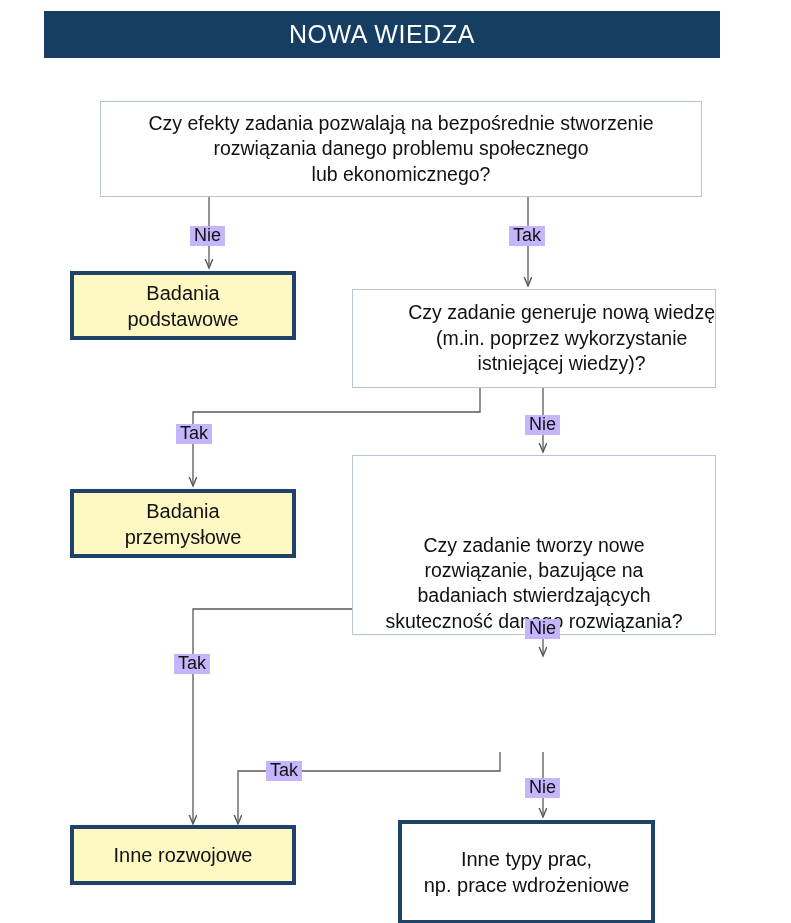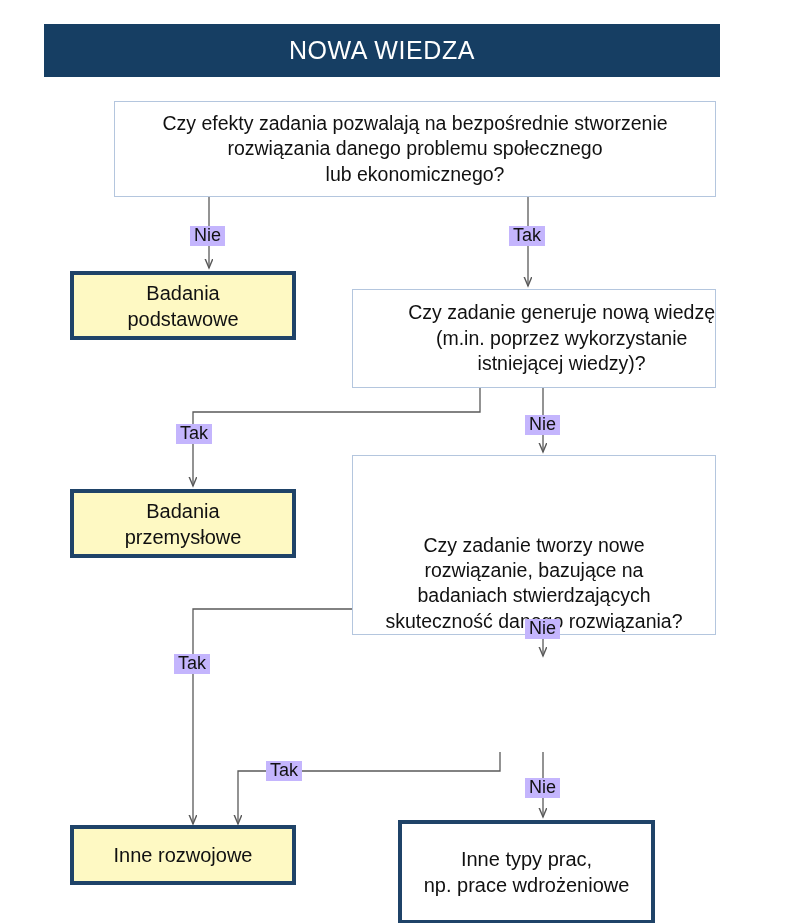--- a/index.html
+++ b/index.html
@@ -22,23 +22,23 @@
     left: 0;
     top: 0;
     width: 791px;
     height: 923px;
     pointer-events: none;
   }
 
   .header-bar {
     position: absolute;
     left: 44px;
-    top: 24px;
+    top: 11px;
     width: 676px;
-    height: 53px;
+    height: 47px;
     background: #163E63;
     display: flex;
     align-items: center;
     justify-content: center;
     box-sizing: border-box;
   }
   .header-title {
     color: #ffffff;
     font-size: 25px;
     letter-spacing: 0.6px;
@@ -120,21 +120,21 @@
       <path d="M500,752 L500,771 L238,771 L238,824" marker-end="url(#arrow)"></path>
 
       <path d="M543,752 L543,817" marker-end="url(#arrow)"></path>
     </g>
   </svg>
 
   <div class="header-bar">
     <div class="header-title">NOWA WIEDZA</div>
   </div>
 
-  <div class="node decision" style="left:114px; top:101px; width:602px; height:96px;">
+  <div class="node decision" style="left:100px; top:101px; width:602px; height:96px;">
     <div class="node-text">Czy efekty zadania pozwalają na bezpośrednie stworzenie
 rozwiązania danego problemu społecznego
 lub ekonomicznego?</div>
   </div>
 
   <div class="node terminal filled" style="left:70px; top:271px; width:226px; height:69px;">
     <div class="node-text">Badania
 podstawowe</div>
   </div>
 

